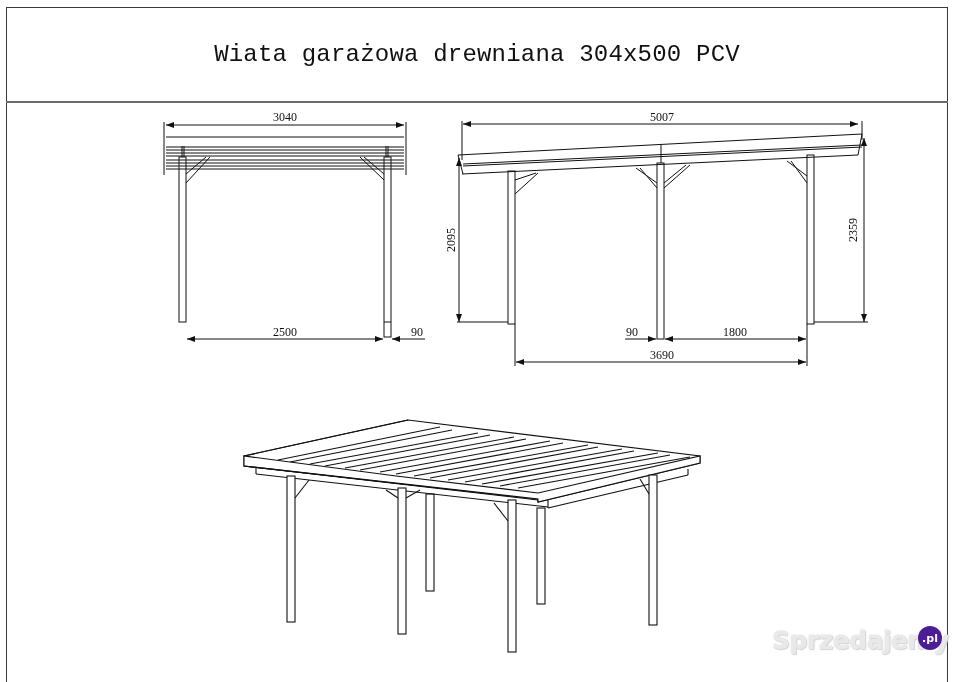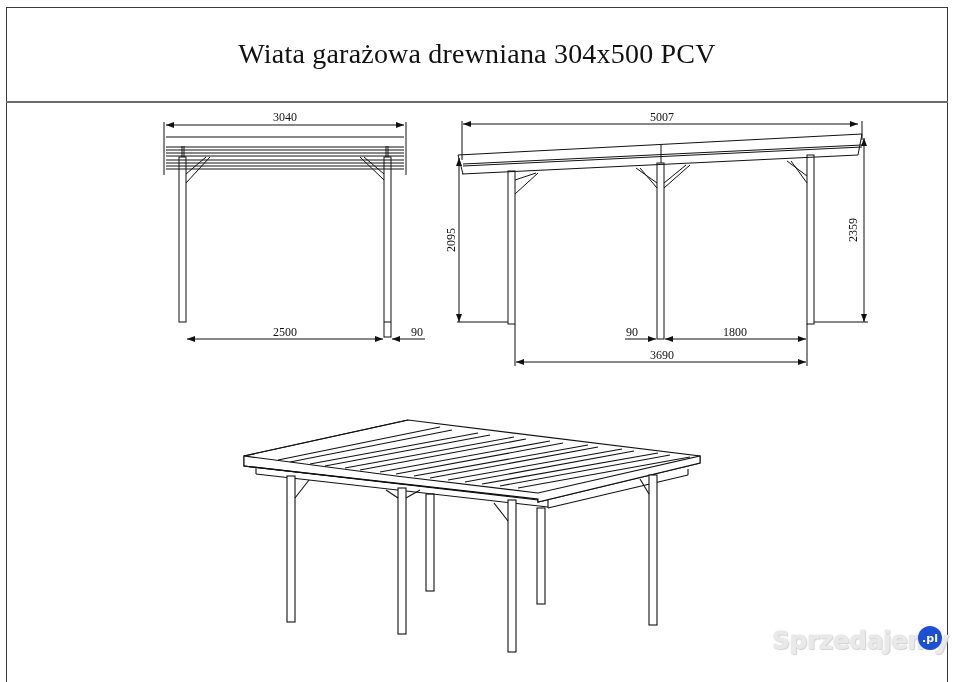--- a/index.html
+++ b/index.html
@@ -1,23 +1,23 @@
 <!DOCTYPE html>
 <html><head>
 <meta charset="utf-8">
 <style>
   html, body { margin:0; padding:0; background:#ffffff; }
   body { width:959px; height:682px; position:relative; overflow:hidden; font-family:"Liberation Serif", serif; }
   .frame { position:absolute; left:6px; top:7px; width:942px; height:690px; border:1px solid #3a3a3a; border-bottom:none; box-sizing:border-box; }
   .title-bar { position:absolute; left:6px; top:7px; width:942px; height:96px; border-bottom:2px solid #6b6b6b; box-sizing:border-box; display:flex; align-items:center; justify-content:center; }
-  .title { font-size:28px; color:#111; letter-spacing:0.2px; }
+  .title { font-size:24px; color:#111; letter-spacing:0.2px;font-family:Liberation Mono, monospace; }
   svg { position:absolute; left:0; top:0; }
   .dim { font-family:"Liberation Serif", serif; font-size:12px; fill:#111; }
   .watermark { position:absolute; left:772px; top:626px; font-family:"DejaVu Sans", sans-serif; font-weight:bold; font-size:25px; color:#e9e9e9; text-shadow:0 0 2px #cfcfcf, 1px 1px 1px #d7d7d7; letter-spacing:-0.5px; }
-  .wm-badge { position:absolute; left:918px; top:626px; width:24px; height:24px; border-radius:50%; background:#1d4ed8; color:#fff; font-family:"DejaVu Sans", sans-serif; font-weight:bold; font-size:11px; display:flex; align-items:center; justify-content:center; }
+  .wm-badge { position:absolute; left:918px; top:626px; width:24px; height:24px; border-radius:50%; background:#4c1d95; color:#fff; font-family:"DejaVu Sans", sans-serif; font-weight:bold; font-size:11px; display:flex; align-items:center; justify-content:center; }
 </style>
 </head>
 <body>
 
 <div class="frame"></div>
 <div class="title-bar">
   <span class="title">Wiata garażowa drewniana 304x500 PCV</span>
 </div>
 
 <svg width="959" height="682" viewBox="0 0 959 682">

